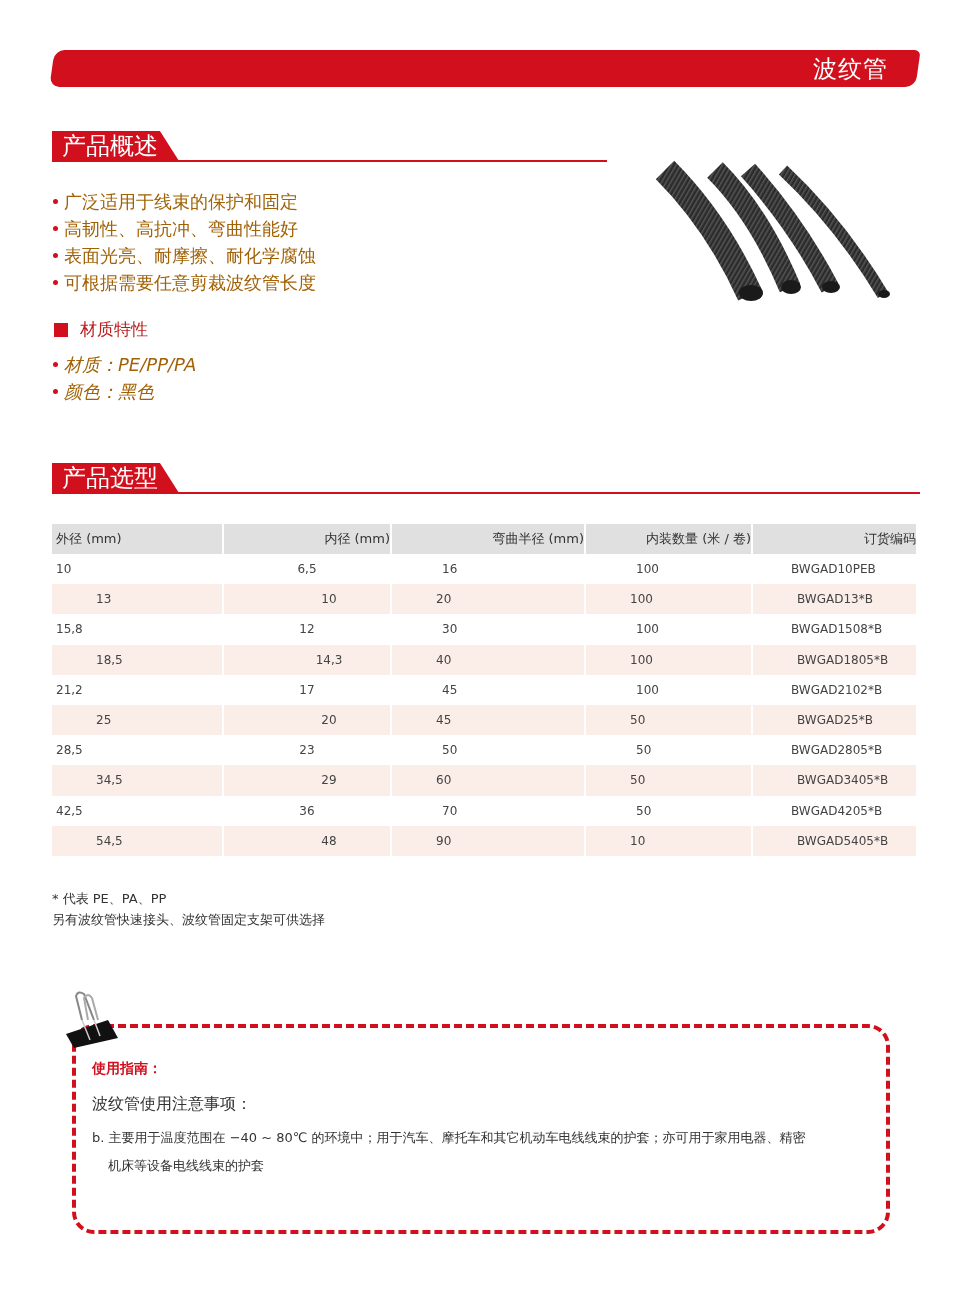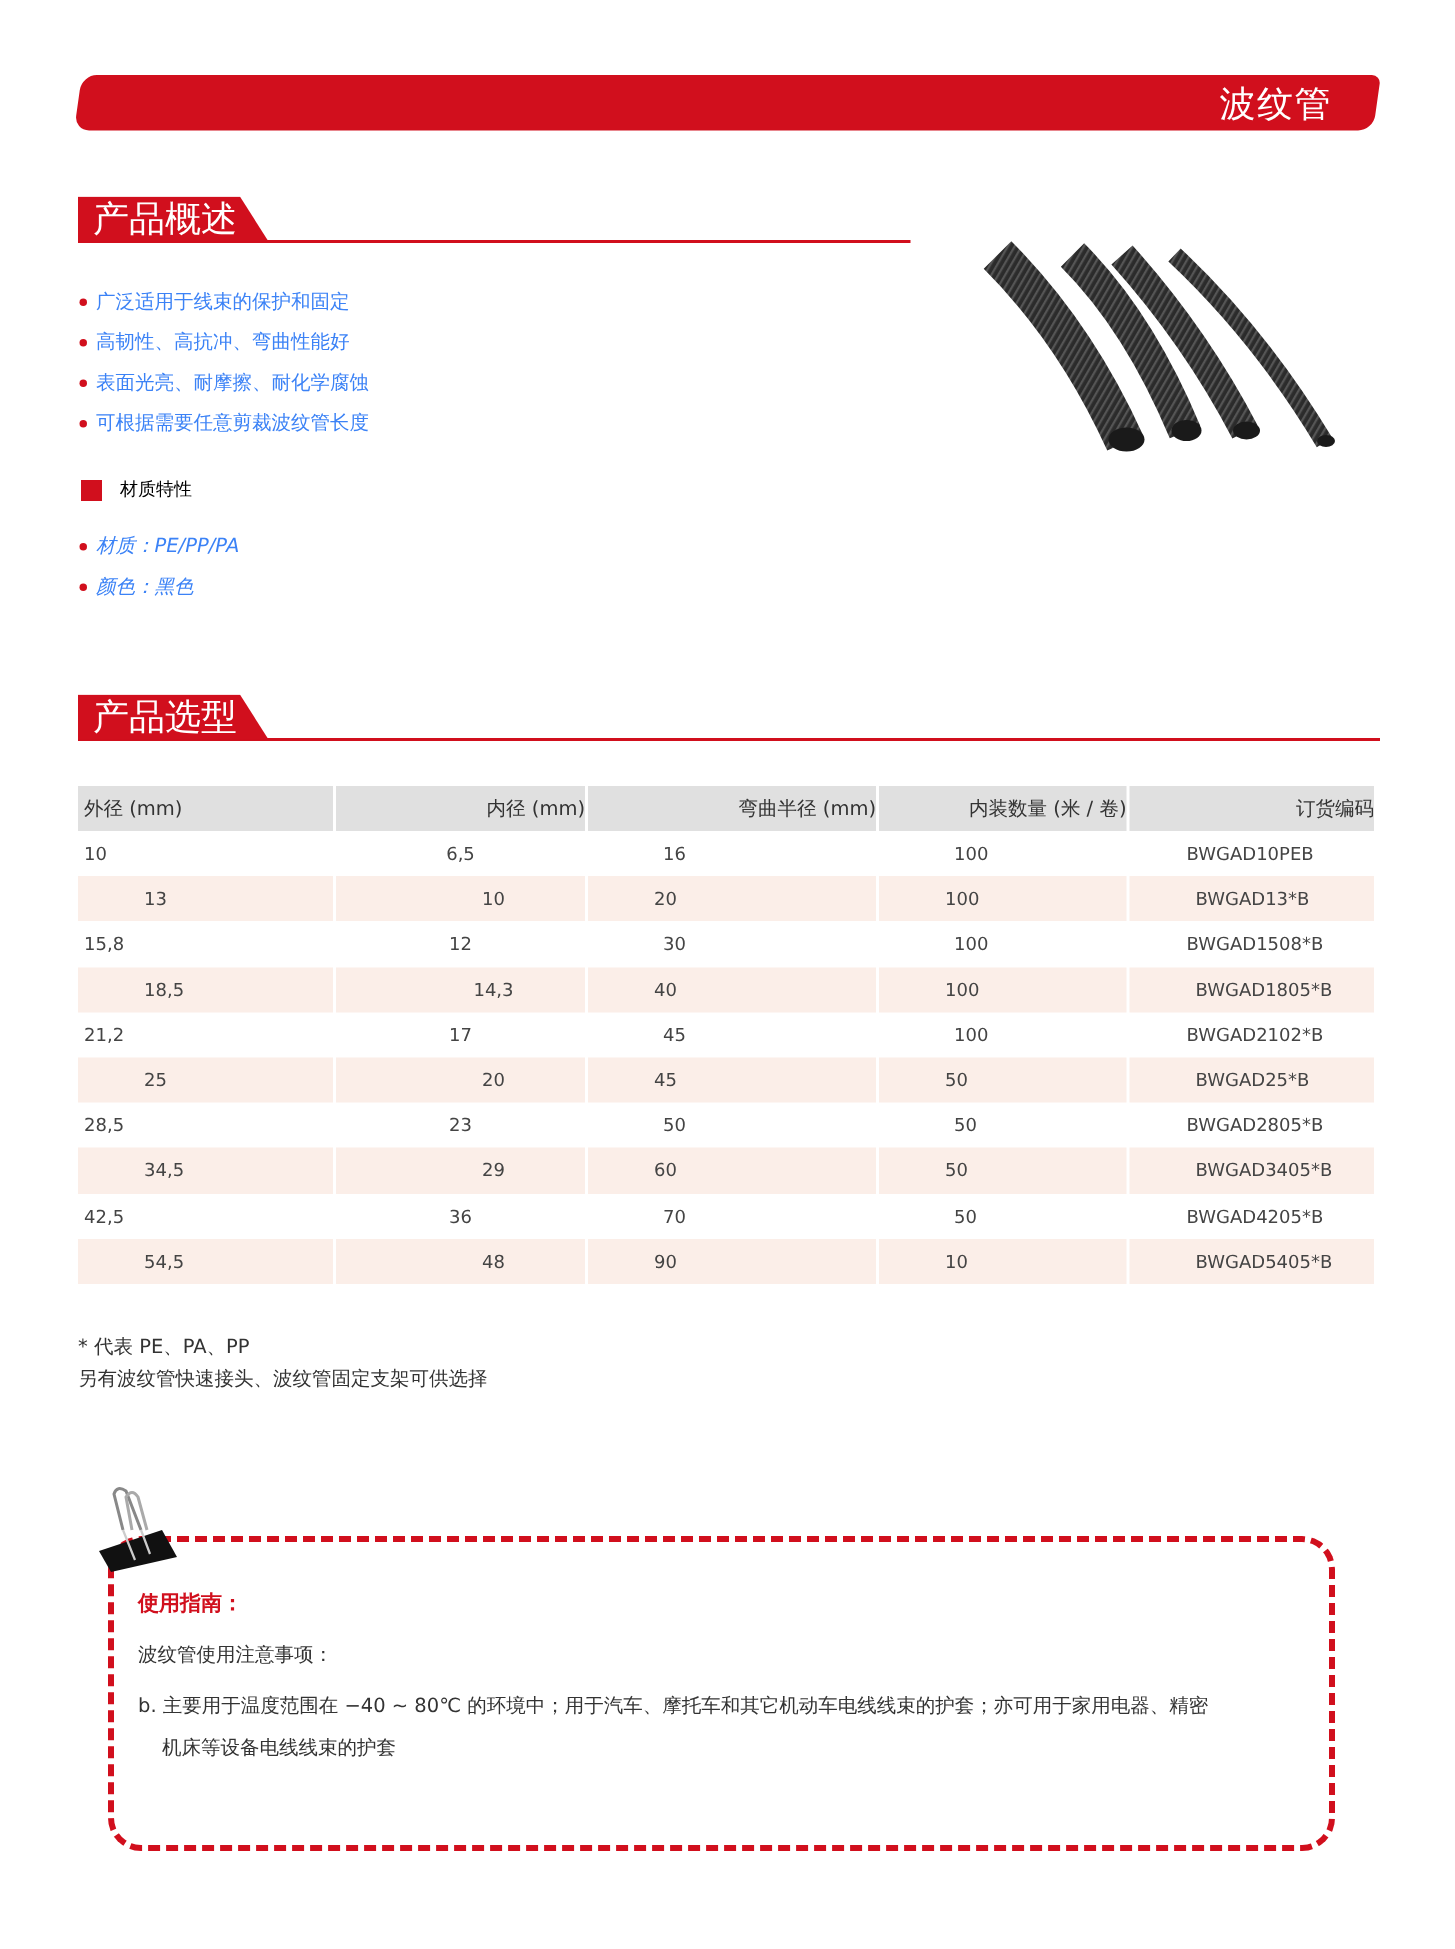--- a/index.html
+++ b/index.html
@@ -2,41 +2,41 @@
 <html><head>
 <meta charset="utf-8">
 <style>
   * { box-sizing: border-box; margin: 0; padding: 0; }
   body { width: 970px; height: 1299px; background: #ffffff; font-family: "DejaVu Sans", "Liberation Sans", sans-serif; color: #333; position: relative; overflow: hidden; }
   .banner { position: absolute; left: 52px; top: 50px; width: 866px; height: 37px; background: #d10f1d; border-radius: 10px 6px 10px 10px; transform: skewX(-8deg); }
   .banner-title { position: absolute; right: 82px; top: 53px; color: #fff; font-size: 24px; letter-spacing: 1px; }
   .sec-head { position: absolute; left: 52px; height: 32px; }
   .sec-tab { position: absolute; left: 0; top: 0; height: 30px; background: #d10f1d; color: #fff; font-size: 24px; line-height: 30px; padding-left: 10px; clip-path: polygon(0 0, 85% 0, 100% 100%, 0 100%); }
   .sec-line { position: absolute; left: 0; top: 29px; height: 2px; background: #d10f1d; }
-  ul.bullets { position: absolute; left: 52px; list-style: none; font-size: 13px; color: #3b82f6; }
+  ul.bullets { position: absolute; left: 52px; list-style: none; font-size: 18px; color: #a16207; }
   ul.bullets li { height: 27px; line-height: 27px; padding-left: 12px; position: relative; }
   ul.bullets li::before { content: ""; position: absolute; left: 1px; top: 11px; width: 5px; height: 5px; border-radius: 50%; background: #d10f1d; }
-  .sub-head { position: absolute; left: 54px; top: 318px; font-size: 12px; color: #000000; display: flex; align-items: center; }
+  .sub-head { position: absolute; left: 54px; top: 318px; font-size: 17px; color: #b91c1c; display: flex; align-items: center; }
   .sub-head .sq { width: 14px; height: 14px; background: #d10f1d; margin-right: 12px; }
   .tubes { position: absolute; left: 655px; top: 160px; width: 245px; height: 150px; }
   table.spec { position: absolute; left: 52px; top: 524px; width: 868px; border-collapse: separate; border-spacing: 2px 0; font-size: 12px; color: #444; margin-left: -2px; }
   table.spec th { background: #e0e0e0; height: 30px; font-weight: normal; font-size: 13px; color: #333; }
   table.spec td { height: 30.2px; }
   table.spec tr.alt td { background: #fbeee8; padding-left: 44px; }
   .c1 { text-align: left; padding-left: 4px; width: 170px; }
   .c2 { text-align: center; width: 166px; }
   .c3 { text-align: left; padding-left: 50px; width: 192px; }
   .c4 { text-align: left; padding-left: 50px; width: 165px; }
   .c5 { text-align: left; padding-left: 38px; }
   th.c1 { text-align: left; } th.c2, th.c3, th.c4, th.c5 { text-align: right; padding-left: 0; }
   .notes { position: absolute; left: 52px; top: 888px; font-size: 13px; line-height: 21px; color: #333; }
   .guide { position: absolute; left: 72px; top: 1024px; width: 818px; height: 210px; border: 4px dashed #d10f1d; border-radius: 22px; }
   .clip { position: absolute; left: 64px; top: 990px; width: 60px; height: 60px; }
   .guide-title { position: absolute; left: 92px; top: 1060px; font-size: 14px; color: #d10f1d; font-weight: bold; }
-  .guide-sub { position: absolute; left: 92px; top: 1094px; font-size: 13px; color: #333; }
+  .guide-sub { position: absolute; left: 92px; top: 1094px; font-size: 16px; color: #333; }
   .guide-list { position: absolute; left: 92px; top: 1124px; font-size: 13px; color: #333; line-height: 28px; width: 780px; }
   .guide-list .indent { padding-left: 16px; }
 </style>
 </head>
 <body>
 
 <div class="banner"></div>
 <div class="banner-title">波纹管</div>
 
 <div class="sec-head" style="top:131px;width:555px;">

